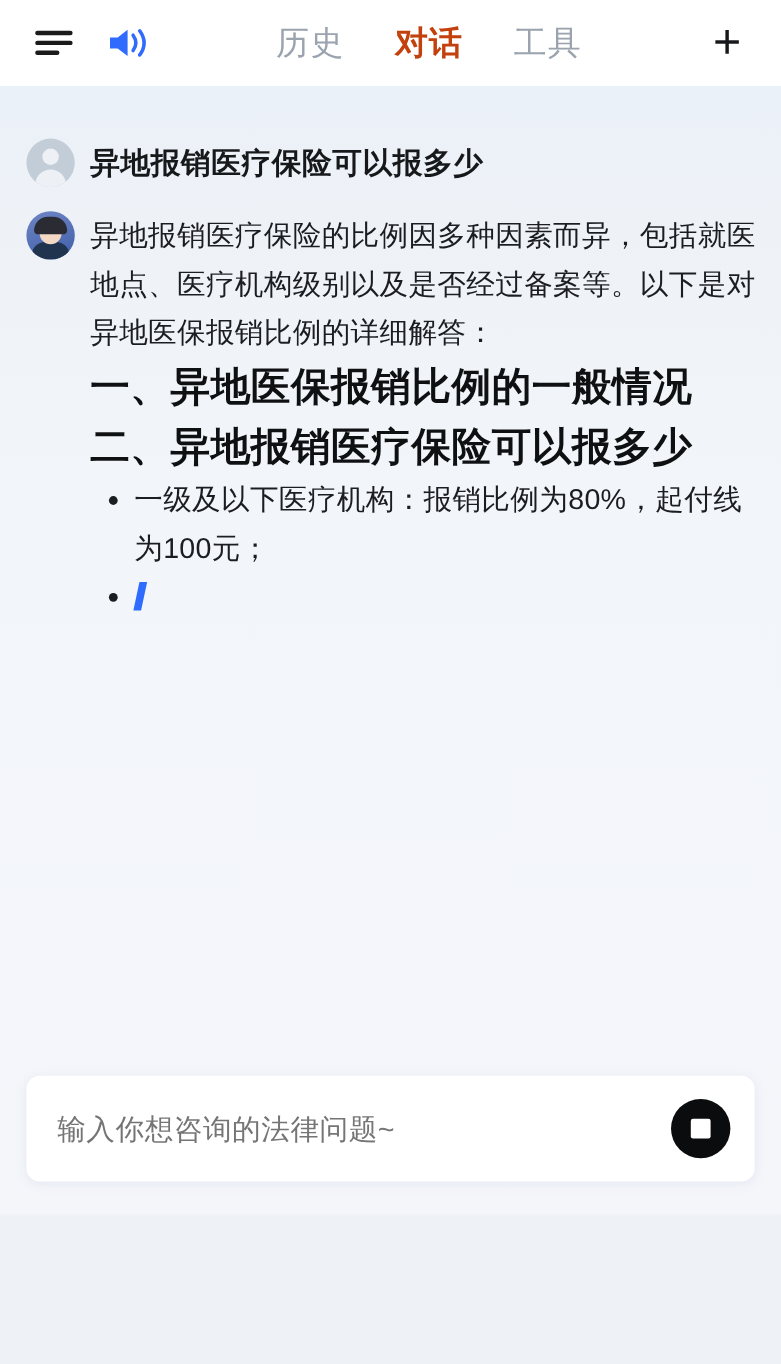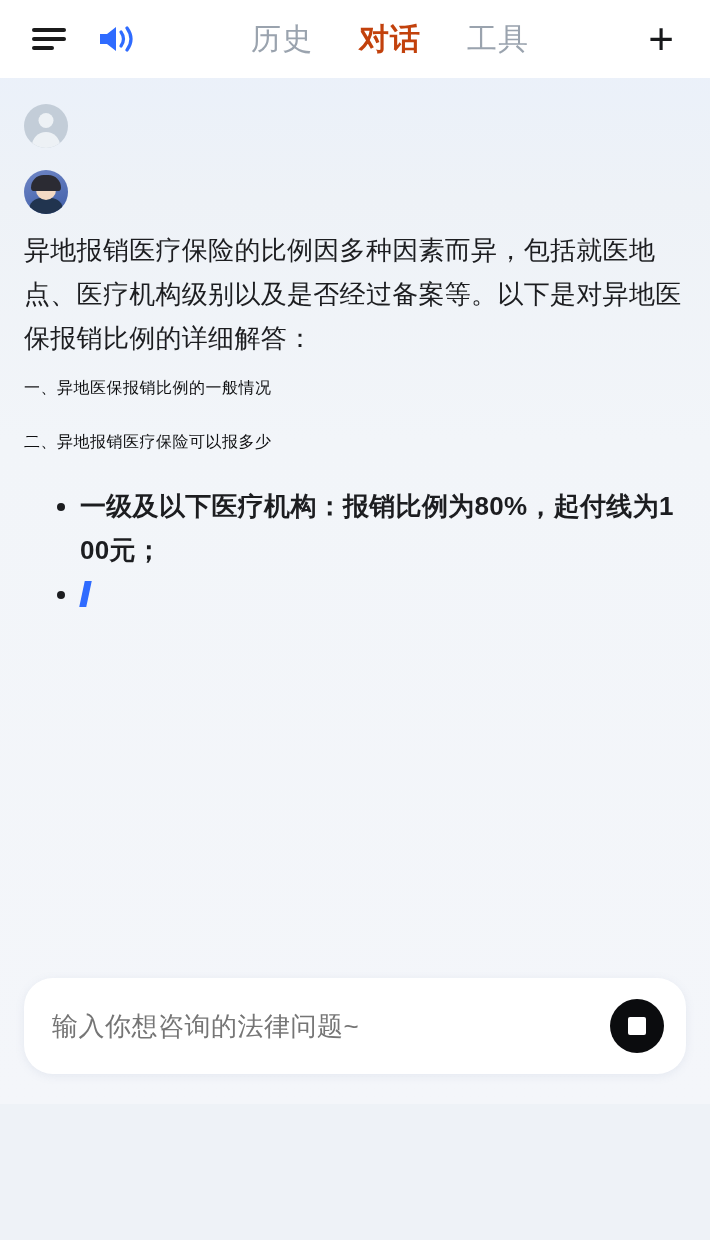--- a/index.html
+++ b/index.html
@@ -13,20 +13,21 @@
     background: #eef2f7;
     overflow: hidden;
   }
   .phone {
     position: relative;
     width: 710px;
     height: 1104px;
     background: linear-gradient(180deg, #e9f0fb 0%, #eef2f7 18%, #f2f5f9 40%, #f4f6fa 100%);
     display: flex;
     flex-direction: column;
+    gap: 22px;
   }
 
   
   .topbar {
     flex: 0 0 auto;
     height: 78px;
     background: #ffffff;
     display: flex;
     align-items: center;
     padding: 0 22px;
@@ -168,45 +169,43 @@
   .user-text {
     font-size: 27px;
     font-weight: bold;
     color: #17181a;
     letter-spacing: 0.5px;
   }
   .msg-bot {
     display: flex;
     gap: 14px;
     padding: 6px 4px 0 6px;
-    flex-direction: column;
   }
   .bot-body {
     flex: 1 1 auto;
     min-width: 0;
   }
   .p {
     font-size: 26px;
     line-height: 44px;
     color: #1c1d20;
     letter-spacing: 0.3px;
     word-break: break-all;
   }
   .h {
-    font-size: 16px;
-    font-weight: normal;
+    font-size: 36px;
+    font-weight: bold;
     line-height: 52px;
     color: #0f1012;
     letter-spacing: 0.5px;
     margin-top: 2px;
   }
   ul.bullets {
-    margin: 16px;
+    margin: 0;
     padding-left: 40px;
-    font-weight: bold;
   }
   ul.bullets li {
     font-size: 26px;
     line-height: 44px;
     color: #1c1d20;
     letter-spacing: 0.3px;
     word-break: break-all;
   }
   .caret {
     display: inline-block;
@@ -220,21 +219,21 @@
 
   
   .composer-wrap {
     flex: 0 0 auto;
     padding: 14px 24px 30px 24px;
     box-sizing: border-box;
   }
   .composer {
     height: 96px;
     background: #ffffff;
-    border-radius: 29px;
+    border-radius: 12px;
     display: flex;
     align-items: center;
     padding: 0 22px 0 26px;
     box-sizing: border-box;
     box-shadow: 0 2px 10px rgba(120,140,170,0.12);
   }
   .composer-input {
     flex: 1 1 auto;
     font-size: 26px;
     color: #a6adb7;
@@ -294,20 +293,21 @@
 
     <div class="icon-btn">
       <div class="plus">+</div>
     </div>
   </div>
 
   <div class="chat">
 
     <div class="msg-user">
       <div class="avatar user"></div>
+      <div class="user-text">异地报销医疗保险可以报多少</div>
     </div>
 
     <div class="msg-bot">
       <div class="avatar bot">
         <div class="body"></div>
         <div class="face"></div>
         <div class="hair"></div>
       </div>
       <div class="bot-body">
 

